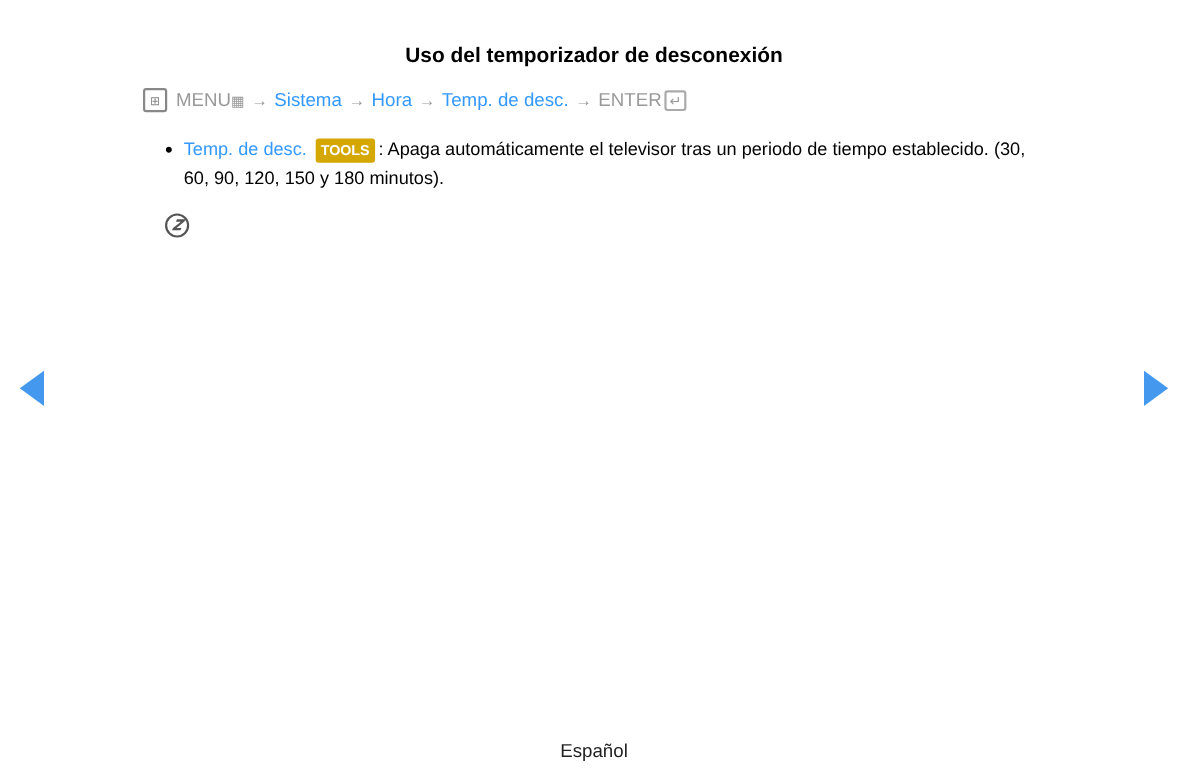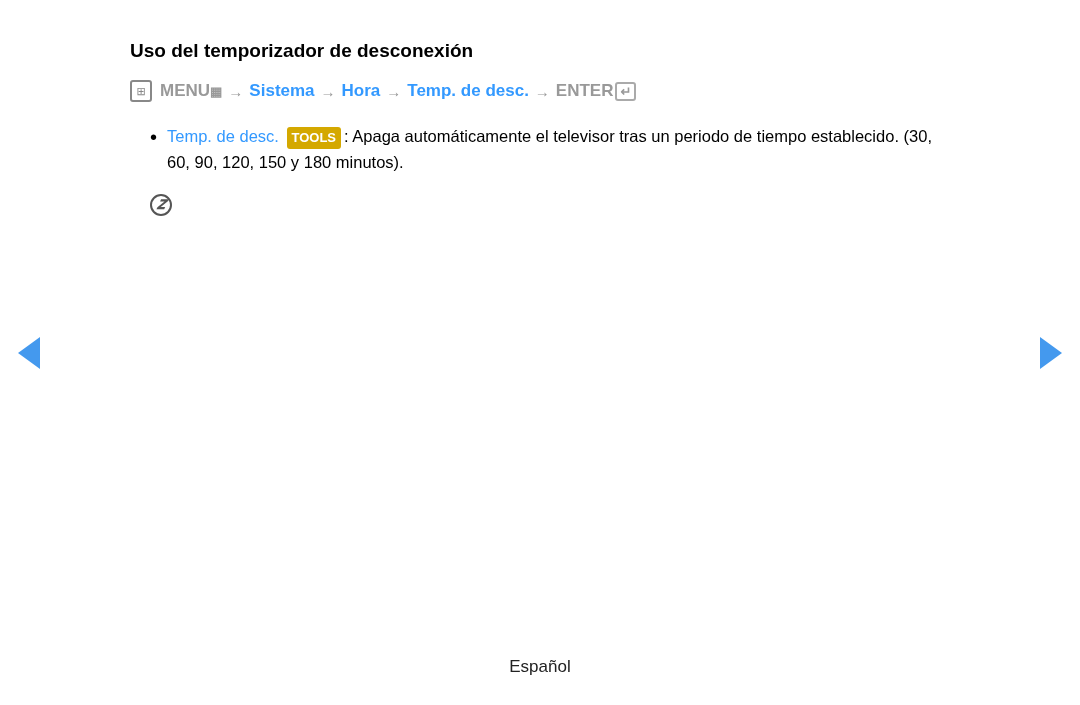--- a/index.html
+++ b/index.html
@@ -17,20 +17,21 @@
       padding: 40px 80px 40px 80px;
       max-width: 980px;
       margin: 0 auto;
     }
 
     .page-title {
       font-size: 19px;
       font-weight: bold;
       color: #000000;
       margin-bottom: 18px;
+      text-align: center;
     }
 
     .breadcrumb-row {
       display: flex;
       align-items: center;
       gap: 6px;
       font-size: 17px;
       margin-bottom: 22px;
       flex-wrap: wrap;
     }
@@ -43,26 +44,26 @@
       height: 22px;
       border: 2px solid #888;
       border-radius: 3px;
       font-size: 11px;
       color: #888;
       margin-right: 2px;
     }
 
     .breadcrumb-gray {
       color: #999999;
-      font-weight: bold;
+      font-weight: normal;
     }
 
     .breadcrumb-blue {
       color: #3399ff;
-      font-weight: bold;
+      font-weight: normal;
     }
 
     .arrow-gray {
       color: #999999;
       font-size: 15px;
     }
 
     .bullet-section {
       margin-left: 20px;
       margin-bottom: 18px;
@@ -154,21 +155,21 @@
       width: 0;
       height: 0;
       border-top: 16px solid transparent;
       border-bottom: 16px solid transparent;
       border-left: 22px solid #4499ee;
       cursor: pointer;
     }
 
     .footer-lang {
       position: absolute;
-      bottom: 28px;
+      bottom: 12px;
       left: 50%;
       transform: translateX(-50%);
       font-size: 17px;
       color: #222;
     }
   </style>
 </head>
 <body>
 
 <div class="main-content">

